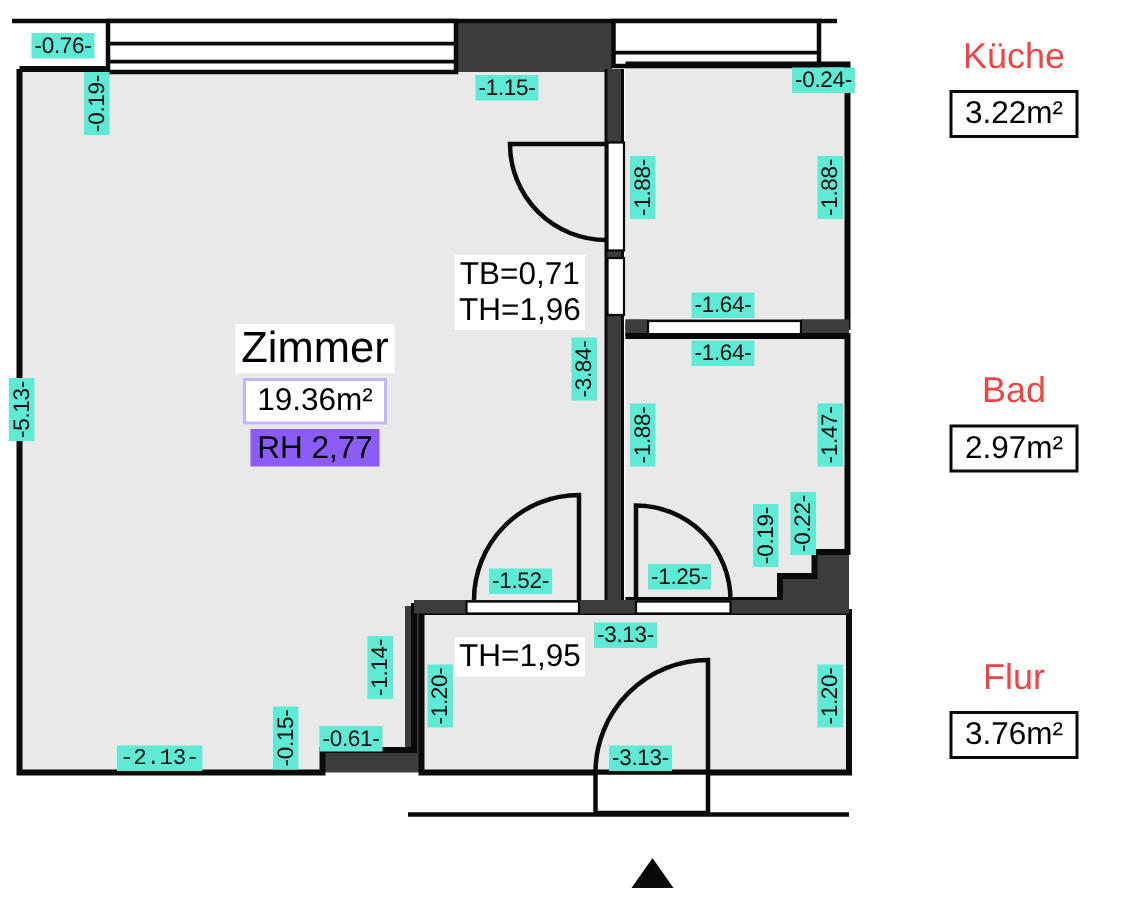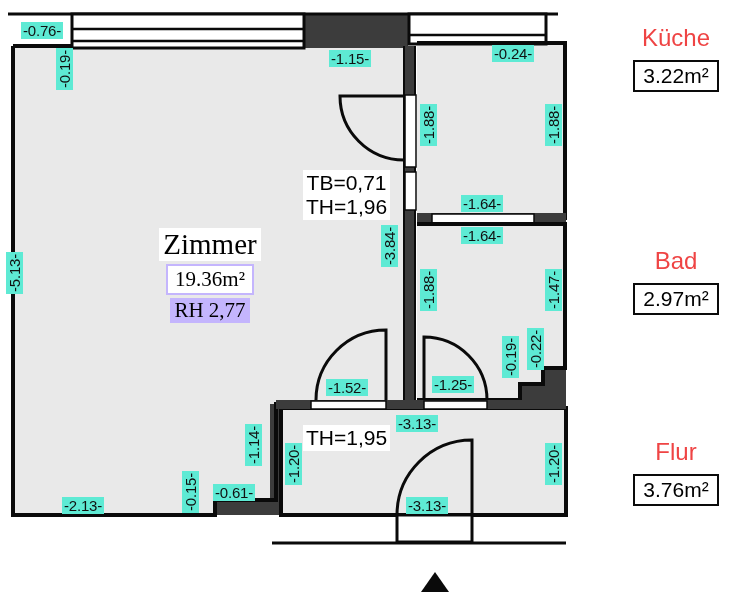--- a/index.html
+++ b/index.html
@@ -85,21 +85,21 @@
     font-size: 21px;
     line-height: 26px;
     white-space: nowrap;
   }
   .room-label .rl-height {
     display: block;
     margin-top: 3px;
   }
   .room-label .rl-height span {
     display: inline-block;
-    background: #c4b5fd;
+    background: #8b5cf6;
     font-size: 21px;
     line-height: 25px;
     padding: 0 4px;
     white-space: nowrap;
   }
   
   .doorspec {
     position: absolute;
     background: #ffffff;
     font-size: 21px;
@@ -175,23 +175,23 @@
     <rect x="397" y="515" width="75" height="27" fill="#ffffff" stroke="#0a0a0a" stroke-width="3"></rect>
     <line x1="272" y1="543" x2="566" y2="543" stroke="#0a0a0a" stroke-width="3"></line>
 
     <polygon points="435,572 449,592 421,592" fill="#0a0a0a"></polygon>
   </svg>
 
   <div class="dim" style="left:21px; top:22px;">-0.76-</div>
 
   <div class="dim vert" style="left:56px; top:48px;">-0.19-</div>
 
-  <div class="dim" style="left:329px; top:50px;">-1.15-</div>
-
-  <div class="dim" style="left:492px; top:45px;">-0.24-</div>
+  <div class="dim" style="left:317px; top:50px;">-1.15-</div>
+
+  <div class="dim" style="left:528px; top:45px;">-0.24-</div>
 
   <div class="dim vert" style="left:6px; top:252px;">-5.13-</div>
 
   <div class="dim vert" style="left:420px; top:104px;">-1.88-</div>
 
   <div class="dim vert" style="left:545px; top:104px;">-1.88-</div>
 
   <div class="dim" style="left:461px; top:195px;">-1.64-</div>
 
   <div class="dim" style="left:461px; top:227px;">-1.64-</div>
@@ -217,32 +217,32 @@
   <div class="dim vert" style="left:285px; top:443px;">-1.20-</div>
 
   <div class="dim vert" style="left:545px; top:443px;">-1.20-</div>
 
   <div class="dim vert" style="left:245px; top:424px;">-1.14-</div>
 
   <div class="dim vert" style="left:182px; top:471px;">-0.15-</div>
 
   <div class="dim" style="left:213px; top:484px;">-0.61-</div>
 
-  <div class="dim" style="left:62px; top:497px;">-2.13-</div>
+  <div class="dim" style="left:78px; top:497px;font-family:Liberation Mono, monospace;">-2.13-</div>
 
   <div class="doorspec" style="left:303px; top:170px;text-align:center;">
     <div>TB=0,71</div>
     <div>TH=1,96</div>
   </div>
 
   <div class="doorspec" style="left:303px; top:425px;">
     <div>TH=1,95</div>
   </div>
 
-  <div class="room-label" style="left:112px; top:228px; width:196px;font-family:Liberation Serif, serif;">
+  <div class="room-label" style="left:112px; top:216px; width:196px;">
     <span class="rl-name">Zimmer</span>
     <div><span class="rl-area">19.36m²</span></div>
     <span class="rl-height"><span>RH 2,77</span></span>
   </div>
 
   <div class="legend-block" style="left:608px; top:22px; width:136px;">
     <div class="legend-name">Küche</div>
     <div class="legend-area">3.22m²</div>
   </div>
 

